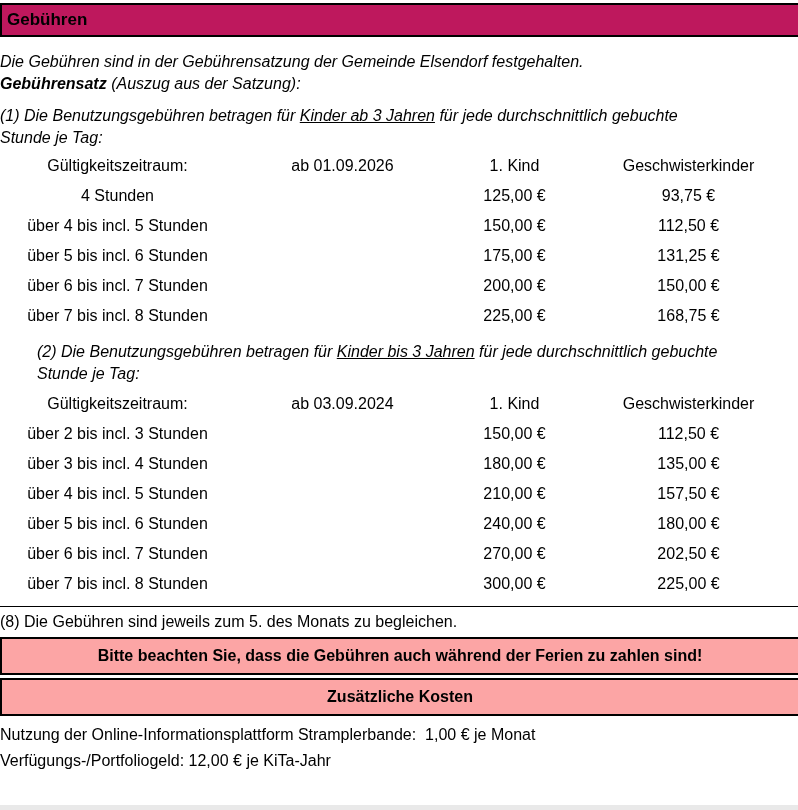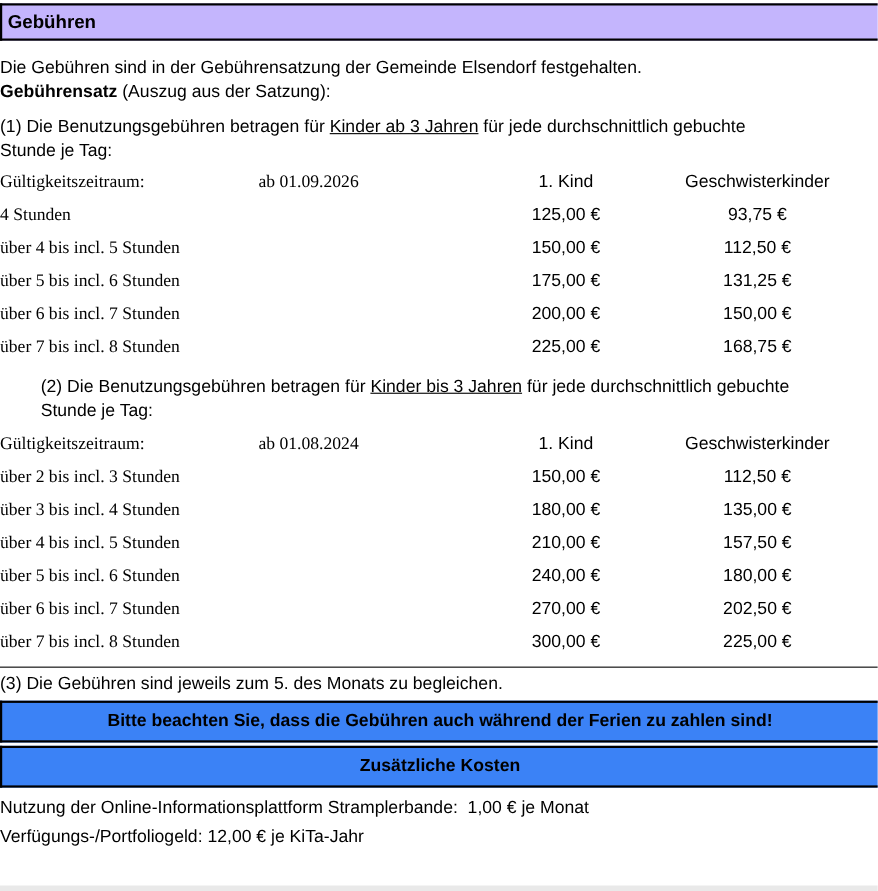--- a/index.html
+++ b/index.html
@@ -5,50 +5,50 @@
   html, body { margin: 0; padding: 0; }
   body {
     width: 798px; height: 810px;
     position: relative; overflow: hidden;
     background: #ffffff; color: #000000;
     font-family: "Liberation Sans", sans-serif;
     font-size: 16px;
   }
   .title-band {
     margin-top: 3px;
-    background: #c4b5fd;
+    background: #be185d;
     border: 2px solid #000;
     border-right: 0;
     padding: 5px 0 5px 5px;
     font-weight: 700;
     font-size: 17px;
   }
-  .para { margin: 0; line-height: 22px; }
+  .para { margin: 0; line-height: 22px; font-style: italic; }
   .para.intro  { margin-top: 14px; }
   .para.p1     { margin-top: 10px; }
   .para.p2     { margin-top: 10px; padding-left: 37px; }
   .u { text-decoration: underline; }
   .b { font-weight: 700; }
 
   .fee-table { margin-top: 2px; }
   .fee-table.t2 { margin-top: 4px; }
   .frow {
     display: grid;
     grid-template-columns: 235px 215px 133px 215px;
     height: 30px;
     align-items: center;
   }
-  .c1, .c2 { text-align: left; font-family: Liberation Serif, serif; }
+  .c1, .c2 { text-align: center; }
   .c3, .c4 { text-align: center; padding-right: 4px; box-sizing: border-box; }
 
   .sep { border-top: 1.5px solid #000; margin-top: 7px; }
   .note { margin: 0; line-height: 30px; }
 
   .banner {
-    background: #3b82f6;
+    background: #fca5a5;
     border: 2px solid #000;
     border-right: 0;
     text-align: center;
     font-weight: 700;
     padding: 8px 0;
   }
   .banner.second { margin-top: 3px; }
 
   .extra { margin: 0; line-height: 26px; white-space: pre-wrap; }
   .extra.first { margin-top: 6px; }
@@ -117,21 +117,21 @@
   </div>
 
   <p class="para p2">
     <span>(2) Die Benutzungsgebühren betragen für </span><span class="u">Kinder bis 3 Jahren</span><span> für jede durchschnittlich gebuchte</span><br>
     <span>Stunde je Tag:</span>
   </p>
 
   <div class="fee-table t2">
     <div class="frow">
       <div class="c1">Gültigkeitszeitraum:</div>
-      <div class="c2">ab 01.08.2024</div>
+      <div class="c2">ab 03.09.2024</div>
       <div class="c3">1. Kind</div>
       <div class="c4">Geschwisterkinder</div>
     </div>
     <div class="frow">
       <div class="c1">über 2 bis incl. 3 Stunden</div>
       <div class="c2"></div>
       <div class="c3">150,00 €</div>
       <div class="c4">112,50 €</div>
     </div>
     <div class="frow">
@@ -161,21 +161,21 @@
     <div class="frow">
       <div class="c1">über 7 bis incl. 8 Stunden</div>
       <div class="c2"></div>
       <div class="c3">300,00 €</div>
       <div class="c4">225,00 €</div>
     </div>
   </div>
 
   <div class="sep"></div>
 
-  <p class="note">(3) Die Gebühren sind jeweils zum 5. des Monats zu begleichen.</p>
+  <p class="note">(8) Die Gebühren sind jeweils zum 5. des Monats zu begleichen.</p>
 
   <div class="banner">
     <span>Bitte beachten Sie, dass die Gebühren auch während der Ferien zu zahlen sind!</span>
   </div>
 
   <div class="banner second">
     <span>Zusätzliche Kosten</span>
   </div>
 
   <p class="extra first">Nutzung der Online-Informationsplattform Stramplerbande:  1,00 € je Monat</p>

